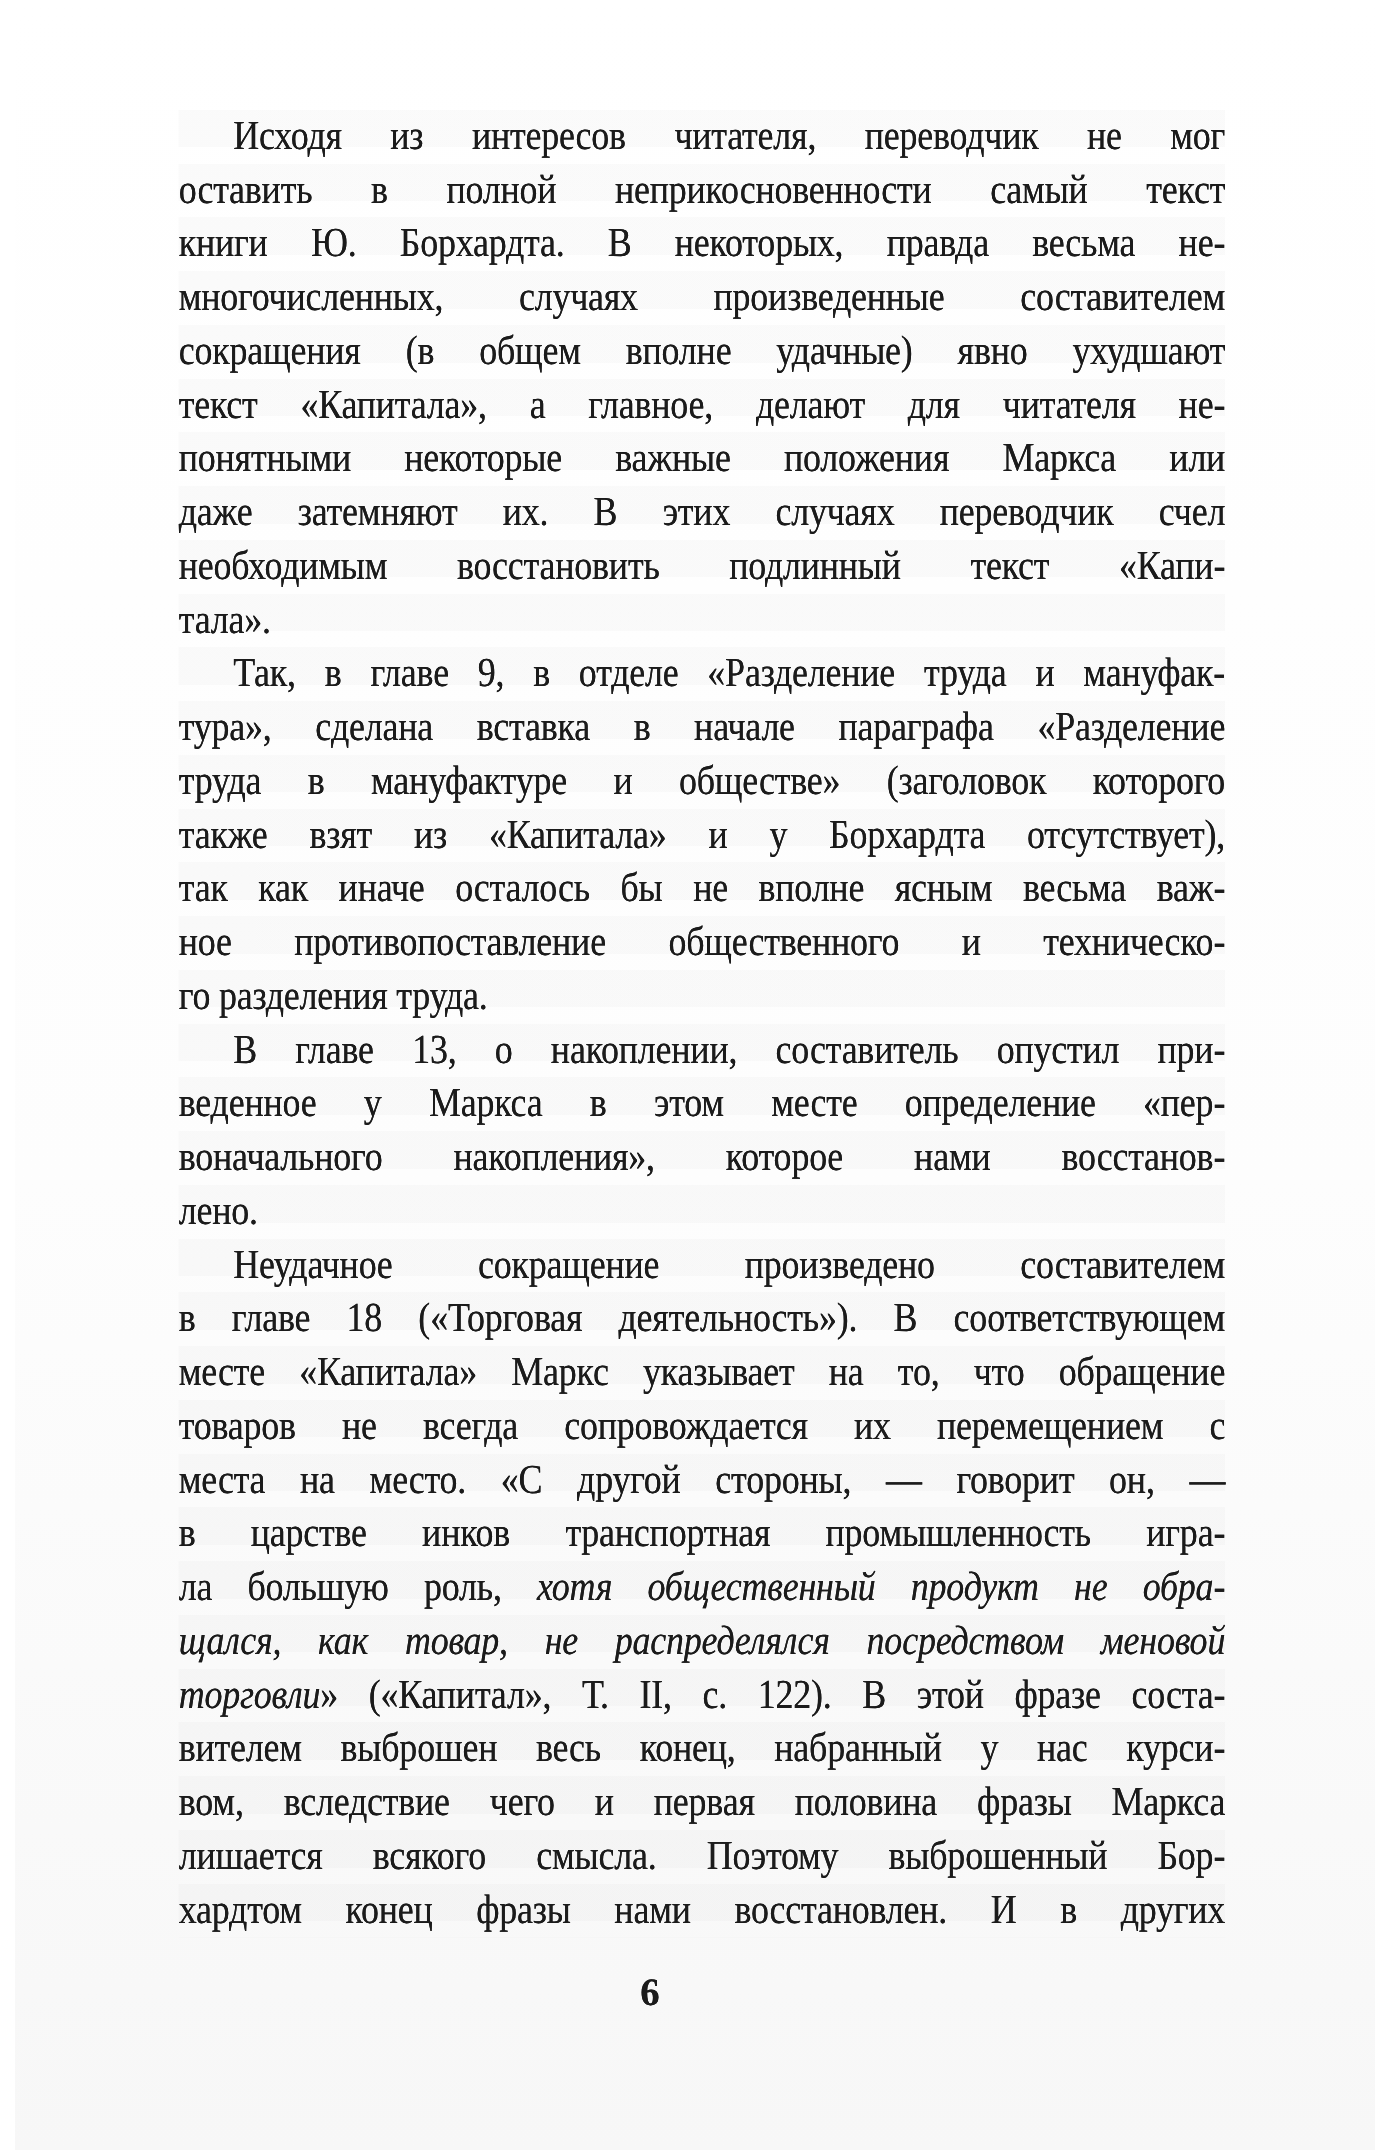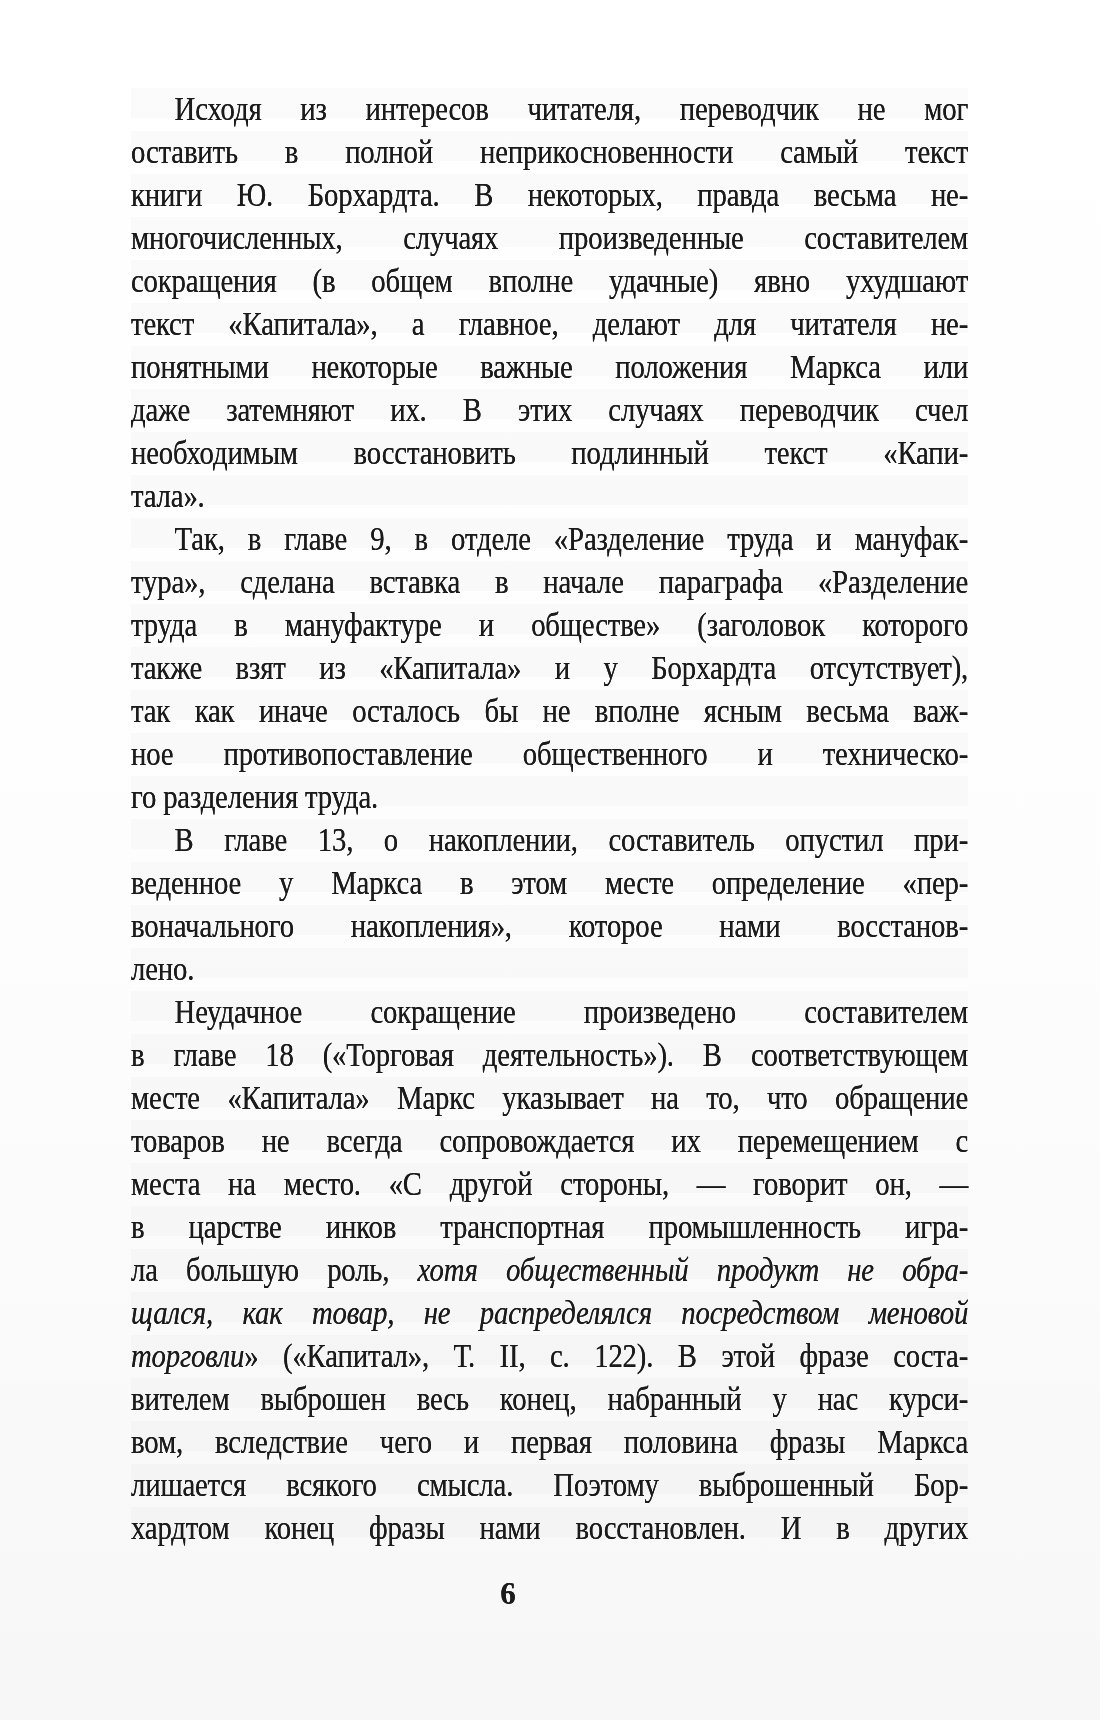--- a/index.html
+++ b/index.html
@@ -7,20 +7,21 @@
   body {
     font-family: "Liberation Serif", "DejaVu Serif", serif;
     background: #ffffff;
     position: relative;
     overflow: hidden;
   }
   .page {
     position: absolute;
     inset: 0;
     background: linear-gradient(180deg, #ffffff 0%, #fdfdfd 55%, #f7f7f7 100%);
+    margin-left: 12px;
   }
   .text-block {
     position: absolute;
     left: 131px;
     top: 88px;
     width: 960px;
     transform: scaleX(0.872);
     transform-origin: 0 0;
     color: #1b1b1b;
     font-size: 33px;

